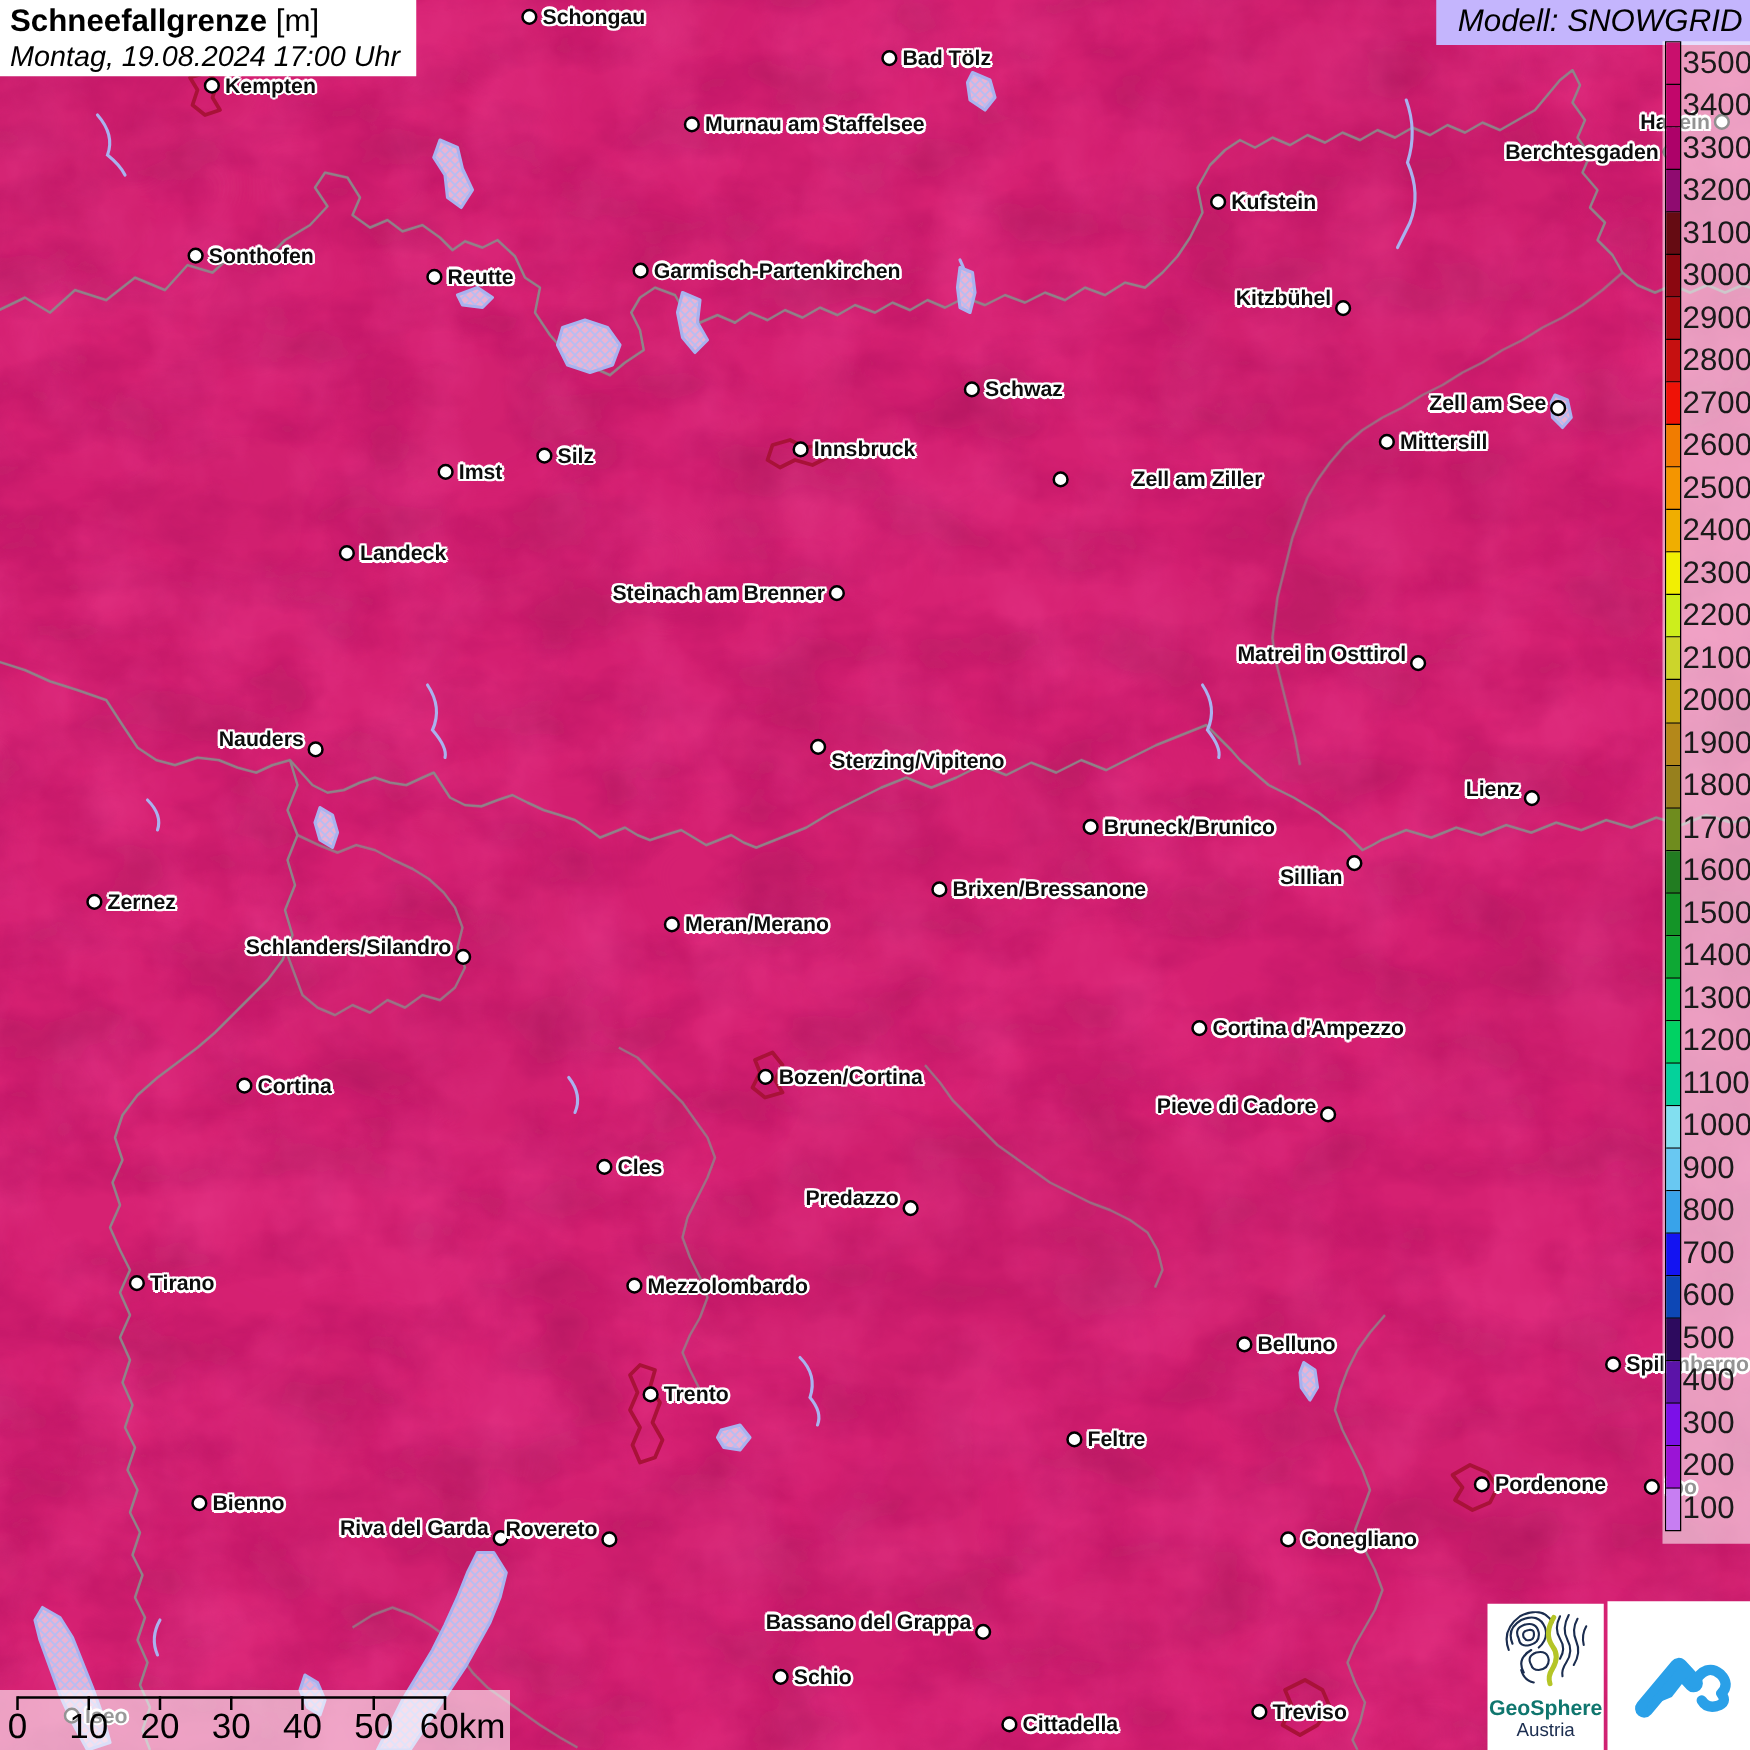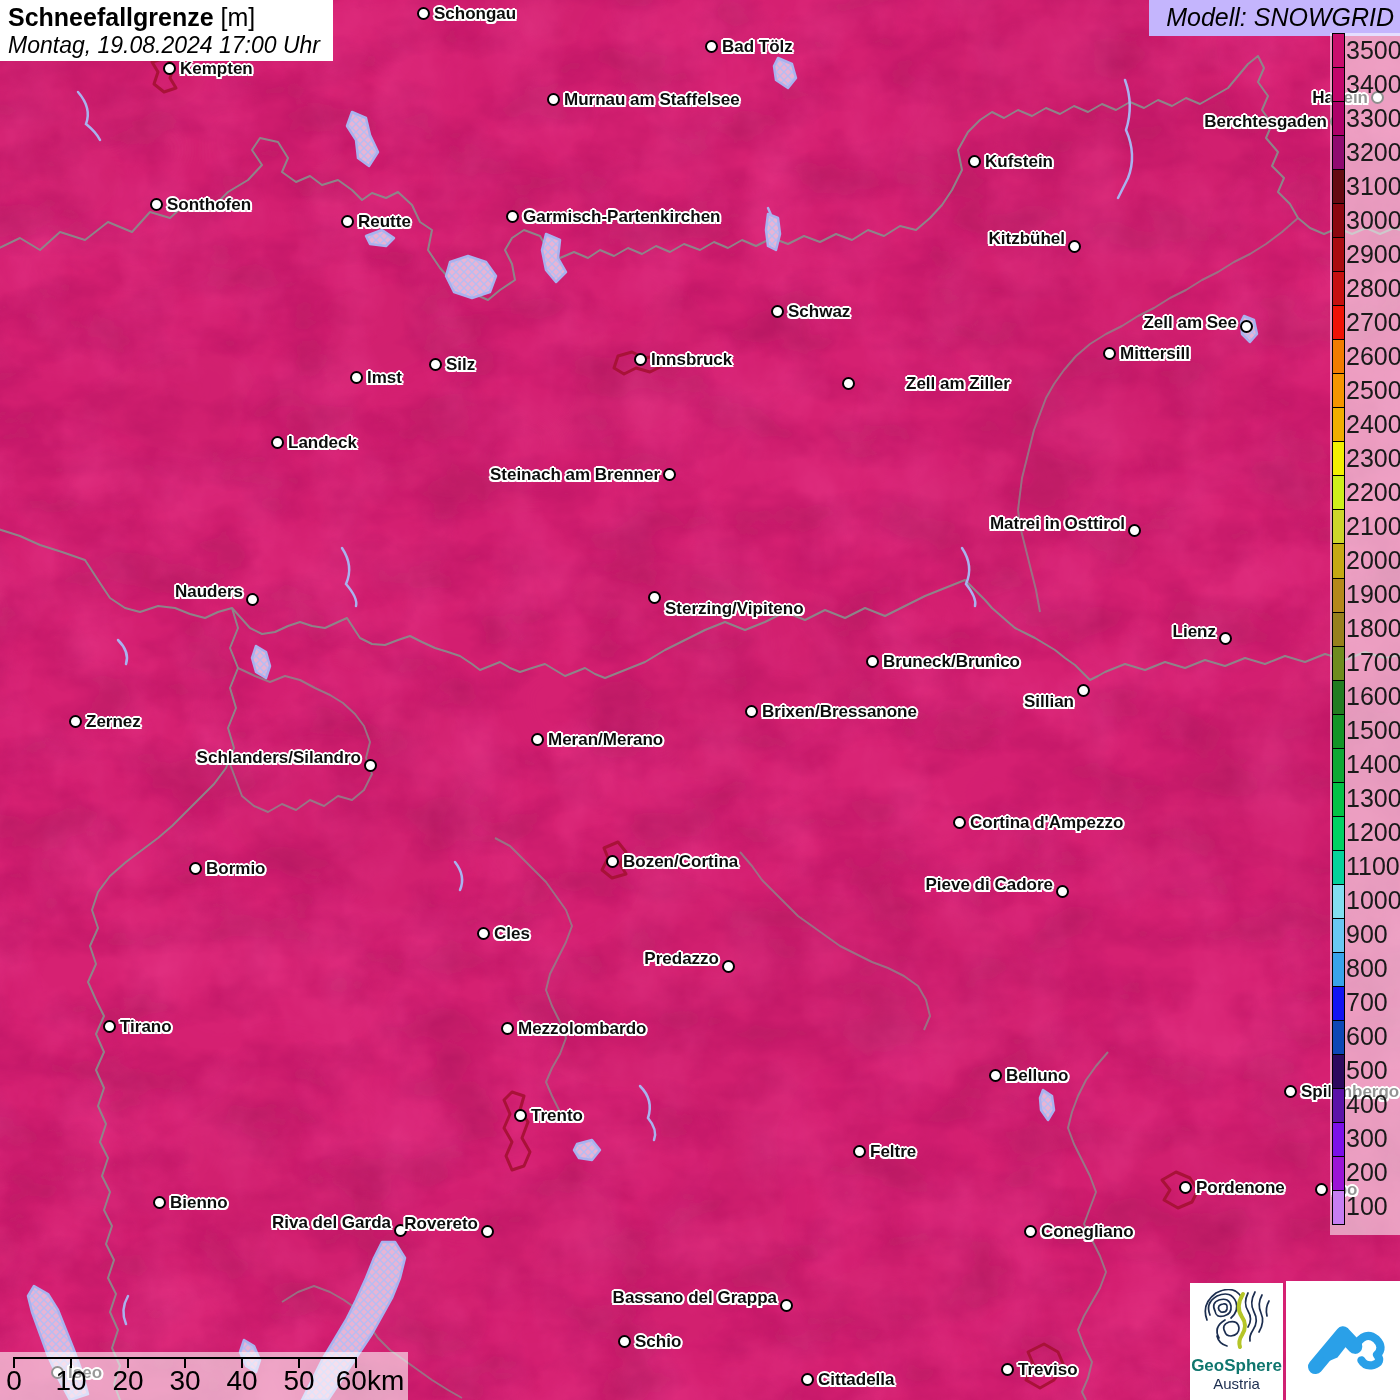--- a/index.html
+++ b/index.html
@@ -194,21 +194,21 @@
       <span class="city-label" style="top: 711px; left: 86px;">Zernez</span>
       <div class="city-dot" style="left: 531px; top: 733px;"></div>
       <span class="city-label" style="top: 729px; left: 548px;">Meran/Merano</span>
       <div class="city-dot" style="left: 364px; top: 759px;"></div>
       <span class="city-label" style="top: 747px; right: 1039px;">Schlanders/Silandro</span>
       <div class="city-dot" style="left: 953px; top: 816px;"></div>
       <span class="city-label" style="top: 812px; left: 970px;">Cortina d'Ampezzo</span>
       <div class="city-dot" style="left: 606px; top: 855px;"></div>
       <span class="city-label" style="top: 851px; left: 623px;">Bozen/Cortina</span>
       <div class="city-dot" style="left: 189px; top: 862px;"></div>
-      <span class="city-label" style="top: 858px; left: 206px;">Bormio</span>
+      <span class="city-label" style="top: 858px; left: 206px;">Cortina</span>
       <div class="city-dot" style="left: 1056px; top: 885px;"></div>
       <span class="city-label" style="top: 874px; right: 347px;">Pieve di Cadore</span>
       <div class="city-dot" style="left: 477px; top: 927px;"></div>
       <span class="city-label" style="top: 923px; left: 494px;">Cles</span>
       <div class="city-dot" style="left: 722px; top: 960px;"></div>
       <span class="city-label" style="top: 948px; right: 681px;">Predazzo</span>
       <div class="city-dot" style="left: 103px; top: 1020px;"></div>
       <span class="city-label" style="top: 1016px; left: 120px;">Tirano</span>
       <div class="city-dot" style="left: 501px; top: 1022px;"></div>
       <span class="city-label" style="top: 1018px; left: 518px;">Mezzolombardo</span>

